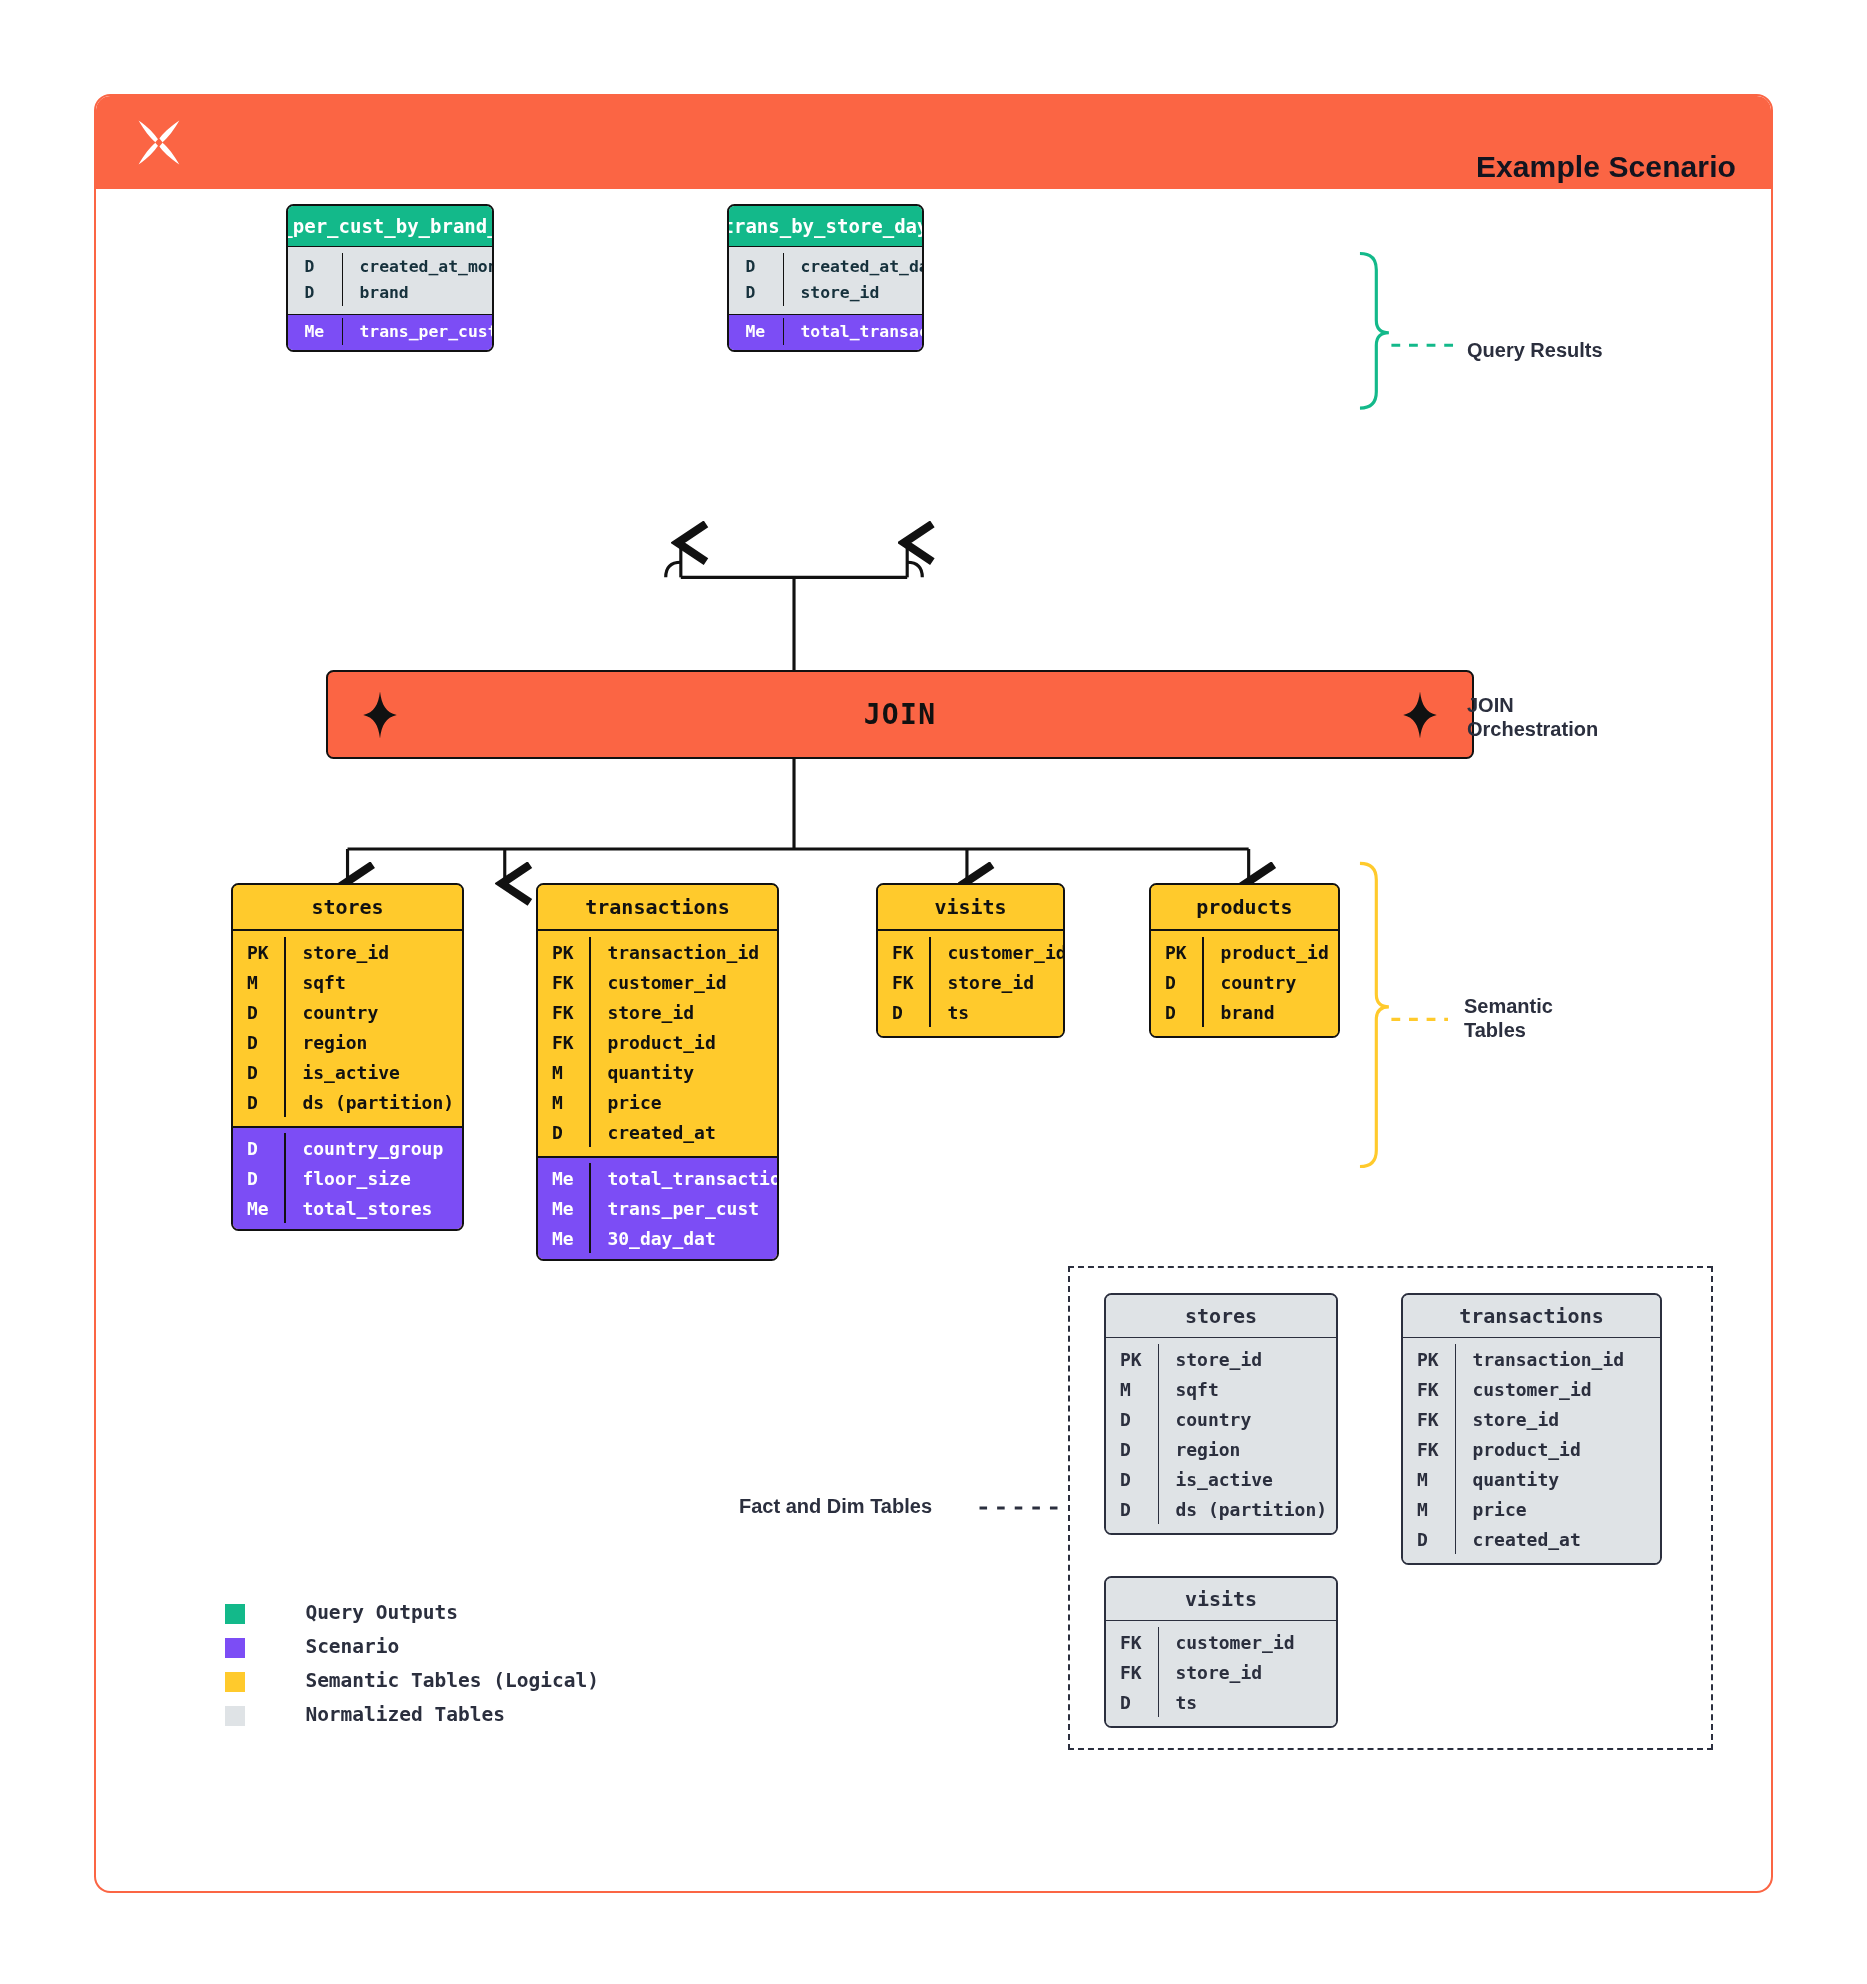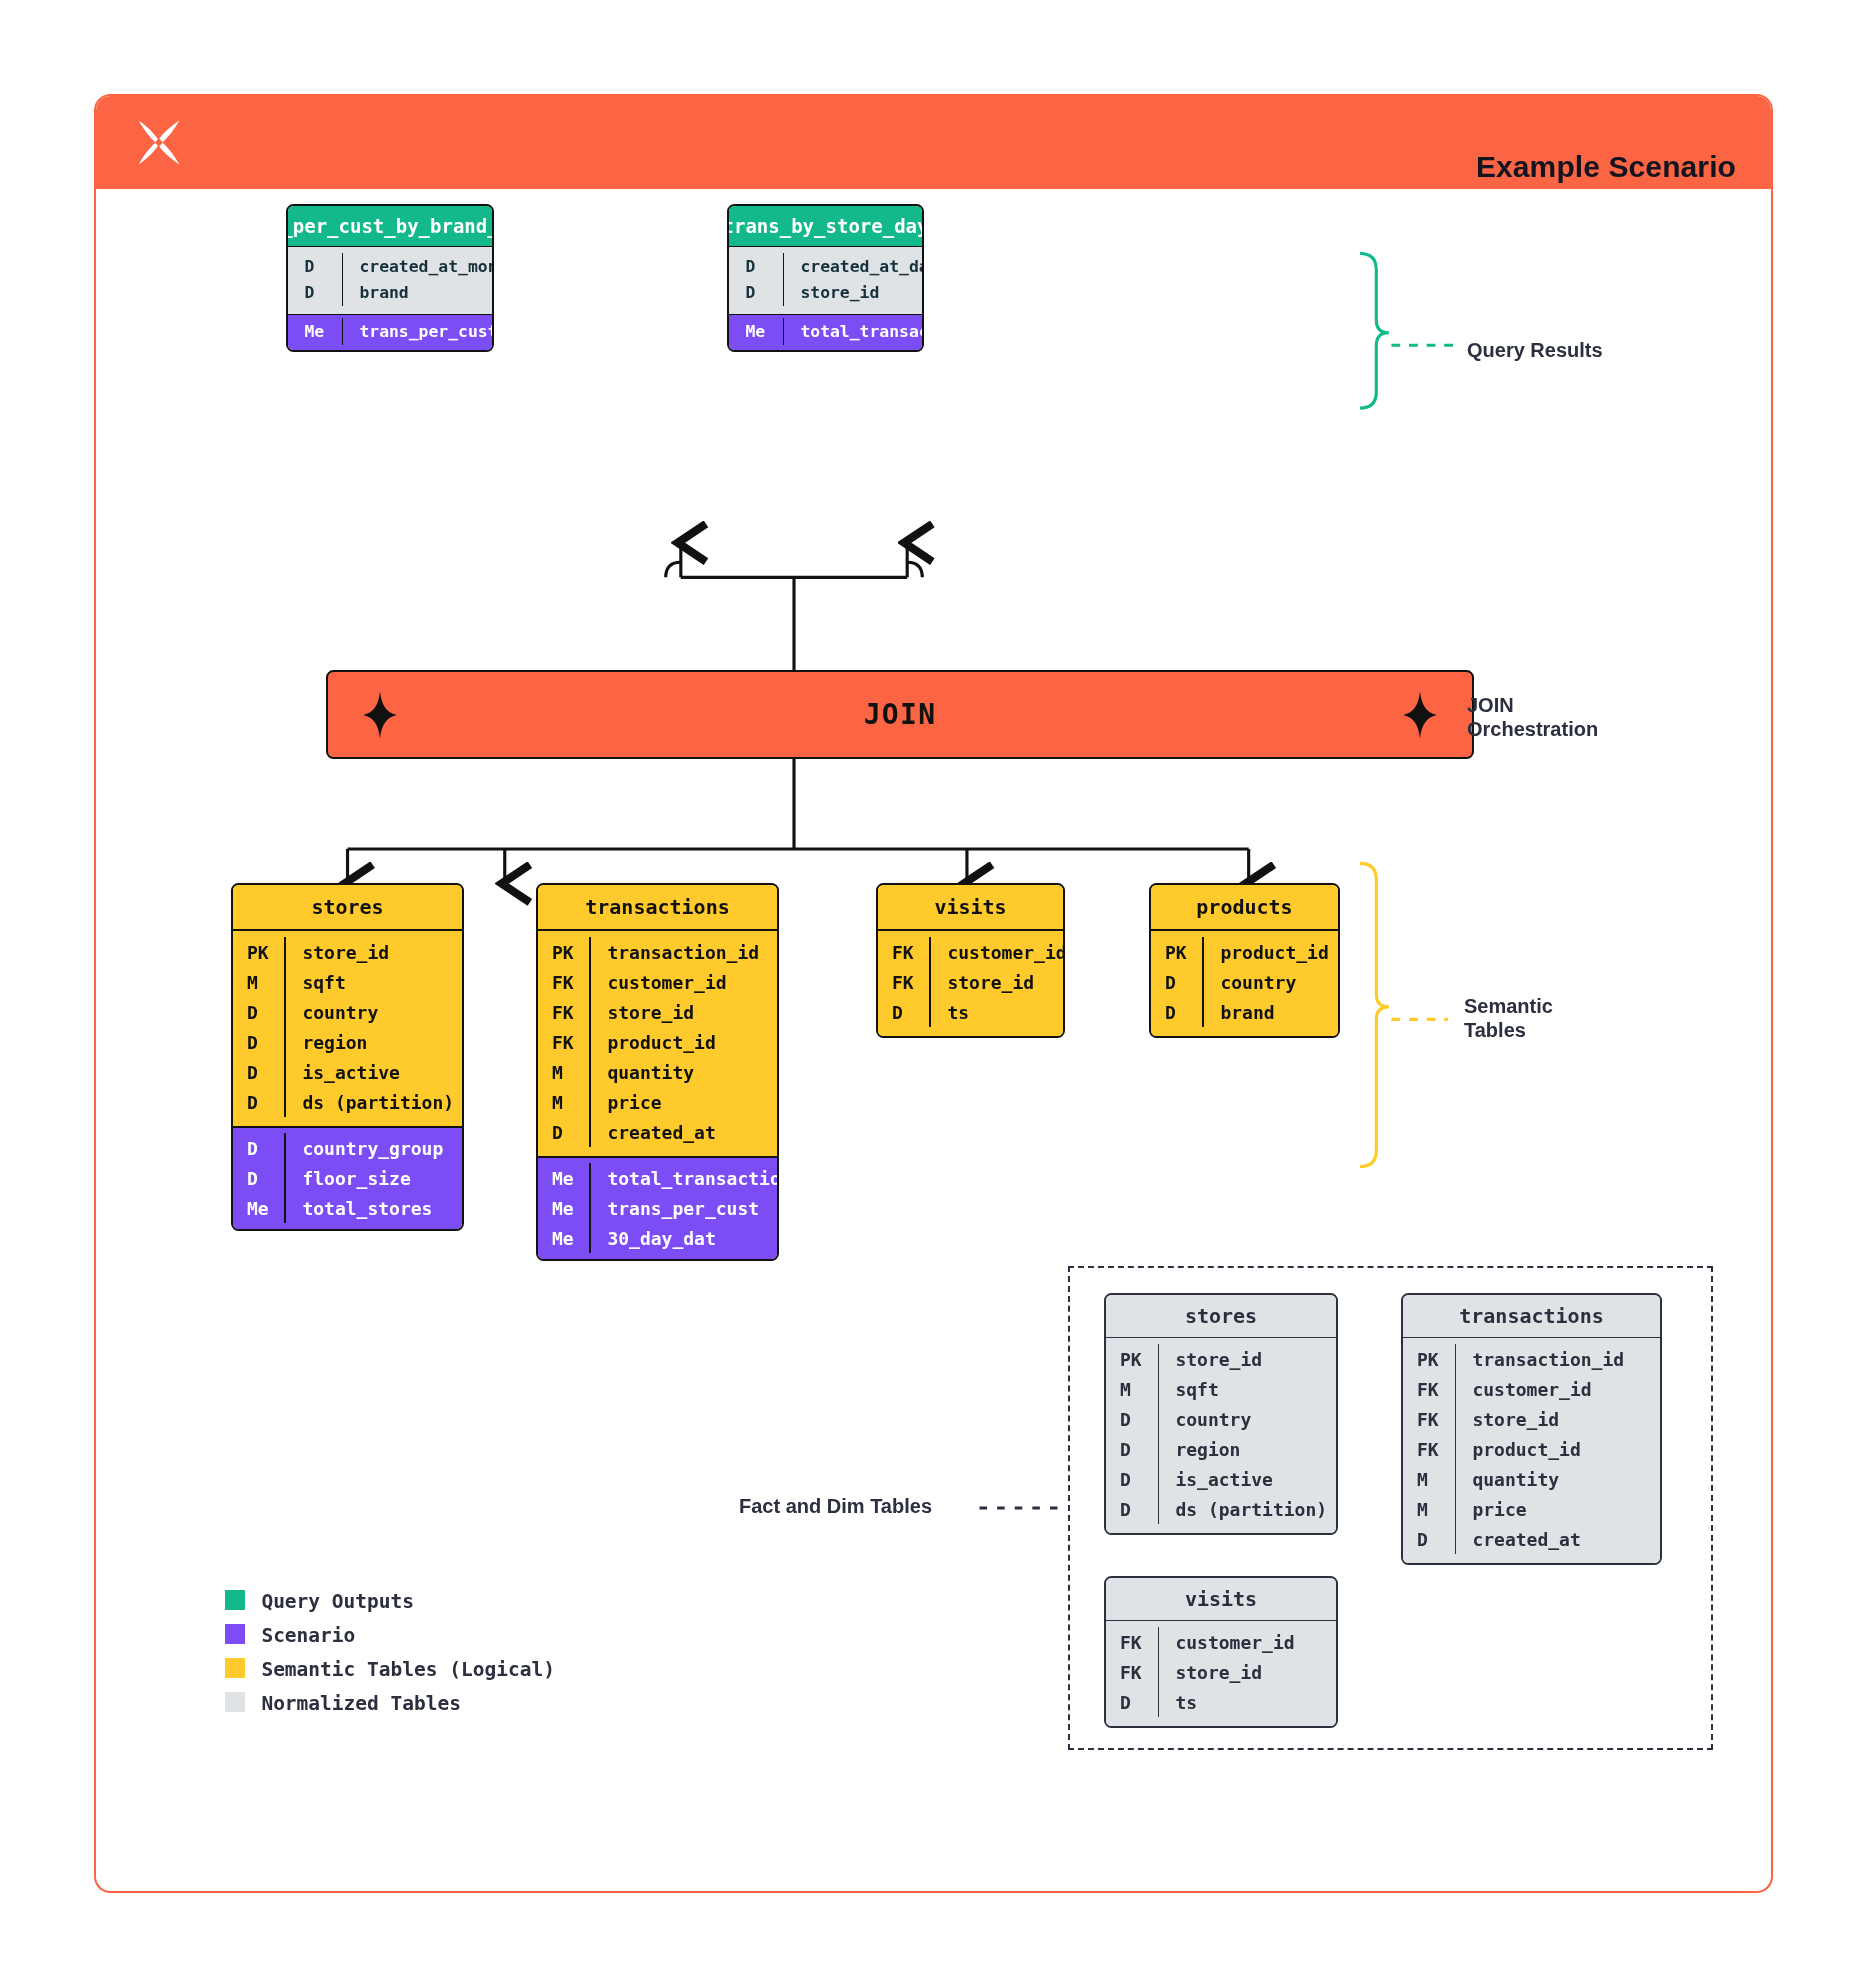--- a/index.html
+++ b/index.html
@@ -66,21 +66,21 @@
 
   
   .anno{position:absolute;font-weight:700;color:#2b2f3e;font-size:20px;line-height:1.22;}
 
   
   .dimbox{position:absolute;left:972px;top:1170px;width:645px;height:484px;
           border:2.5px dashed #2b2f3e;box-sizing:border-box;}
 
   
   .legend{position:absolute;left:129px;top:1494px;}
-  .leg-item{display:flex;align-items:flex-start;height:34px;}
+  .leg-item{display:flex;align-items:flex-end;height:34px;gap:44px;}
   .leg-sw{width:20px;height:20px;margin-right:16.4px;flex:0 0 auto;}
   .leg-tx{font-family:"DejaVu Sans Mono",monospace;font-size:19.5px;font-weight:700;color:#2b2f3e;white-space:nowrap;}
 </style>
 </head>
 <body>
 
 <div class="page">
   <div class="card">
 
     <div class="card-header">

